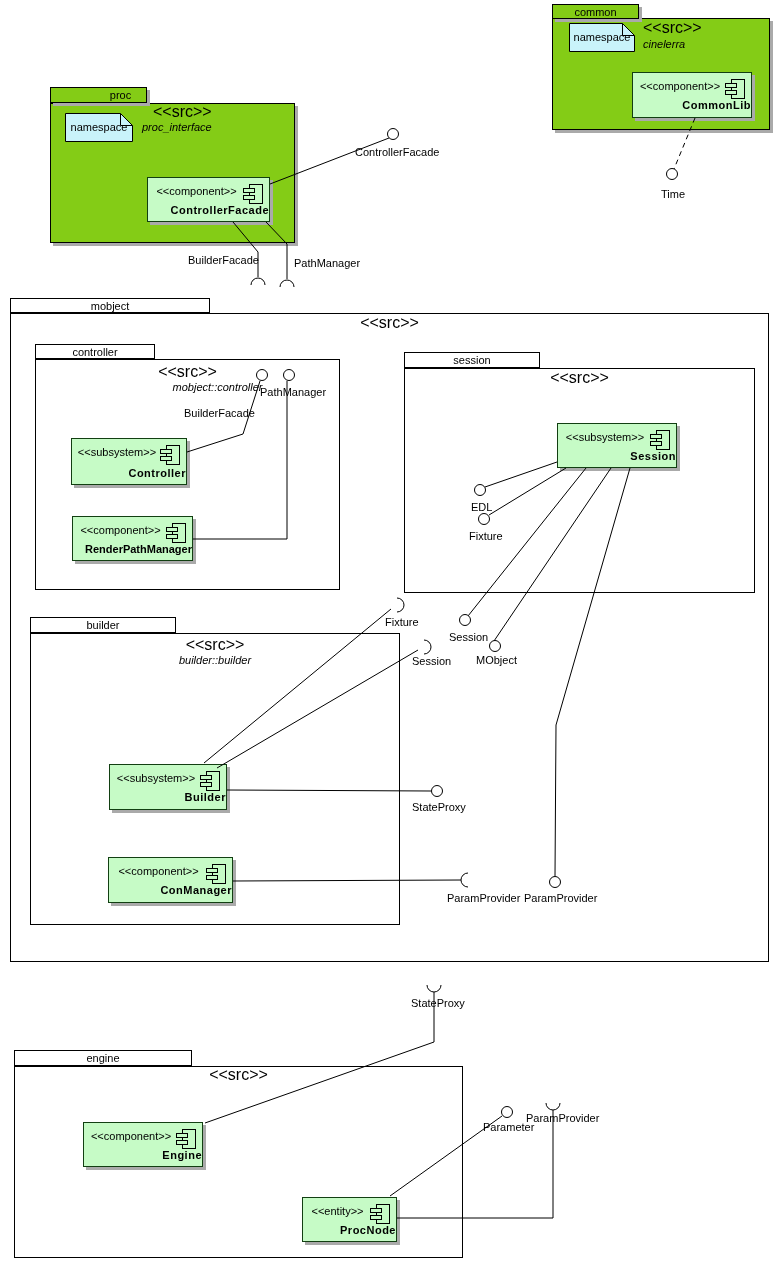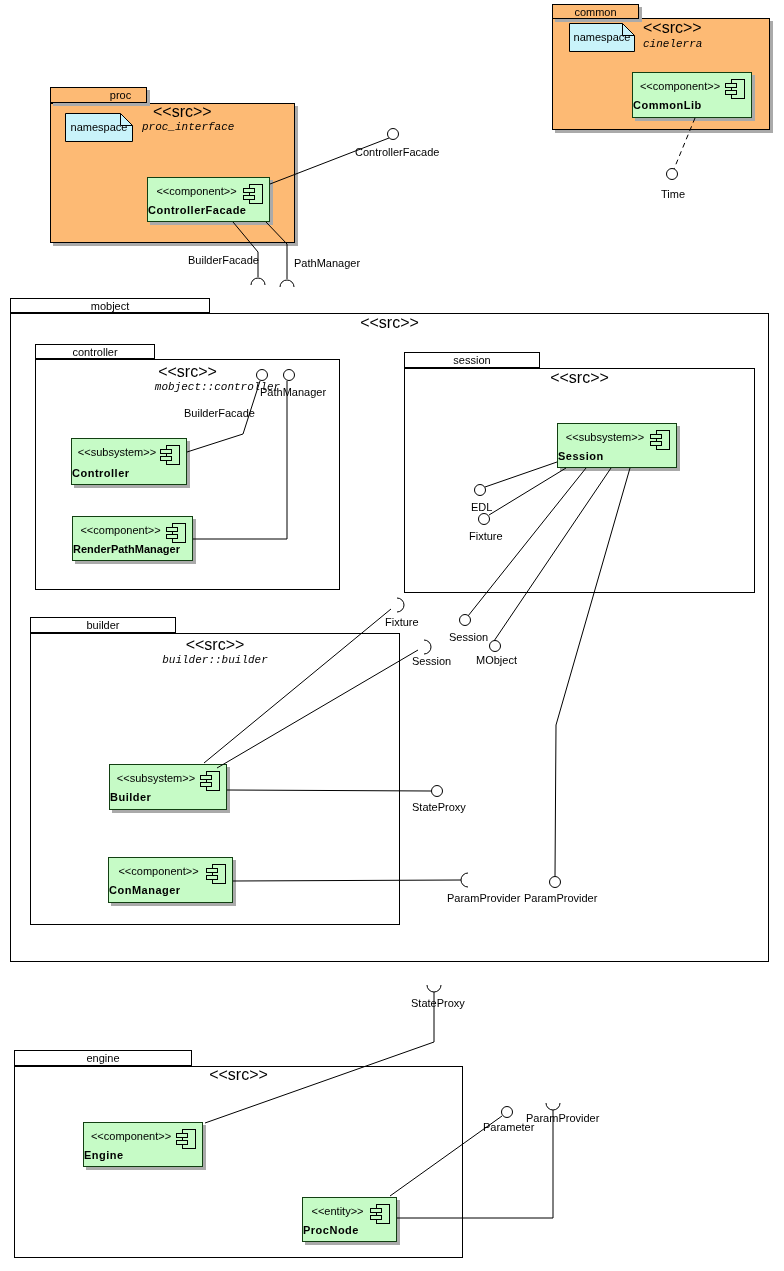--- a/index.html
+++ b/index.html
@@ -2,29 +2,29 @@
 <html><head>
 <meta charset="utf-8">
 <style>
   html,body{margin:0;padding:0;background:#ffffff;}
   #canvas{position:relative;width:784px;height:1271px;background:#ffffff;overflow:hidden;
           font-family:"Liberation Sans","DejaVu Sans",sans-serif;color:#000;}
   .pkg-body{position:absolute;border:1px solid #000;box-sizing:border-box;background:#fff;}
   .pkg-tab{position:absolute;border:1px solid #000;box-sizing:border-box;background:#fff;
            font-size:11px;text-align:center;line-height:14px;z-index:3;}
   .cyan .pkg-shadow, .shadow{box-shadow:3px 3px 0 #aaaaaa;}
-  .cyanfill{background:#fdba74;}
+  .cyanfill{background:#84cc16;}
   .src{position:absolute;font-size:16px;line-height:12px;white-space:nowrap;}
-  .nsname{position:absolute;font-size:11px;font-style:italic;line-height:12px;white-space:nowrap;font-family:Liberation Mono, monospace;}
+  .nsname{position:absolute;font-size:11px;font-style:italic;line-height:12px;white-space:nowrap;}
   .center{text-align:center;}
   .comp{position:absolute;background:#c6fbc6;border:1px solid #123f12;box-sizing:border-box;
         box-shadow:3px 3px 0 #aaaaaa;z-index:5;}
   .comp .stereo{position:absolute;top:7px;left:0;width:calc(100% - 24px);text-align:center;
         font-size:11px;line-height:12px;white-space:nowrap;}
-  .comp .cname{position:absolute;top:26px;left:0;width:100%;text-align:left;
+  .comp .cname{position:absolute;top:26px;left:0;width:100%;text-align:right;
         font-size:11px;font-weight:bold;letter-spacing:0.5px;line-height:13px;white-space:nowrap;}
   .comp .cicon{position:absolute;top:5px;right:4px;}
   .iface{position:absolute;font-size:11px;line-height:12px;white-space:nowrap;z-index:6;}
   .note{position:absolute;z-index:4;}
   .note .ntext{position:absolute;left:0;top:8px;width:100%;text-align:center;font-size:11px;}
   svg.overlay{position:absolute;left:0;top:0;z-index:7;pointer-events:none;}
   svg.overlay line, svg.overlay polyline, svg.overlay path{stroke:#000;stroke-width:1;fill:none;}
   svg.overlay circle{stroke:#000;stroke-width:1;fill:#fff;}
 </style>
 </head>

